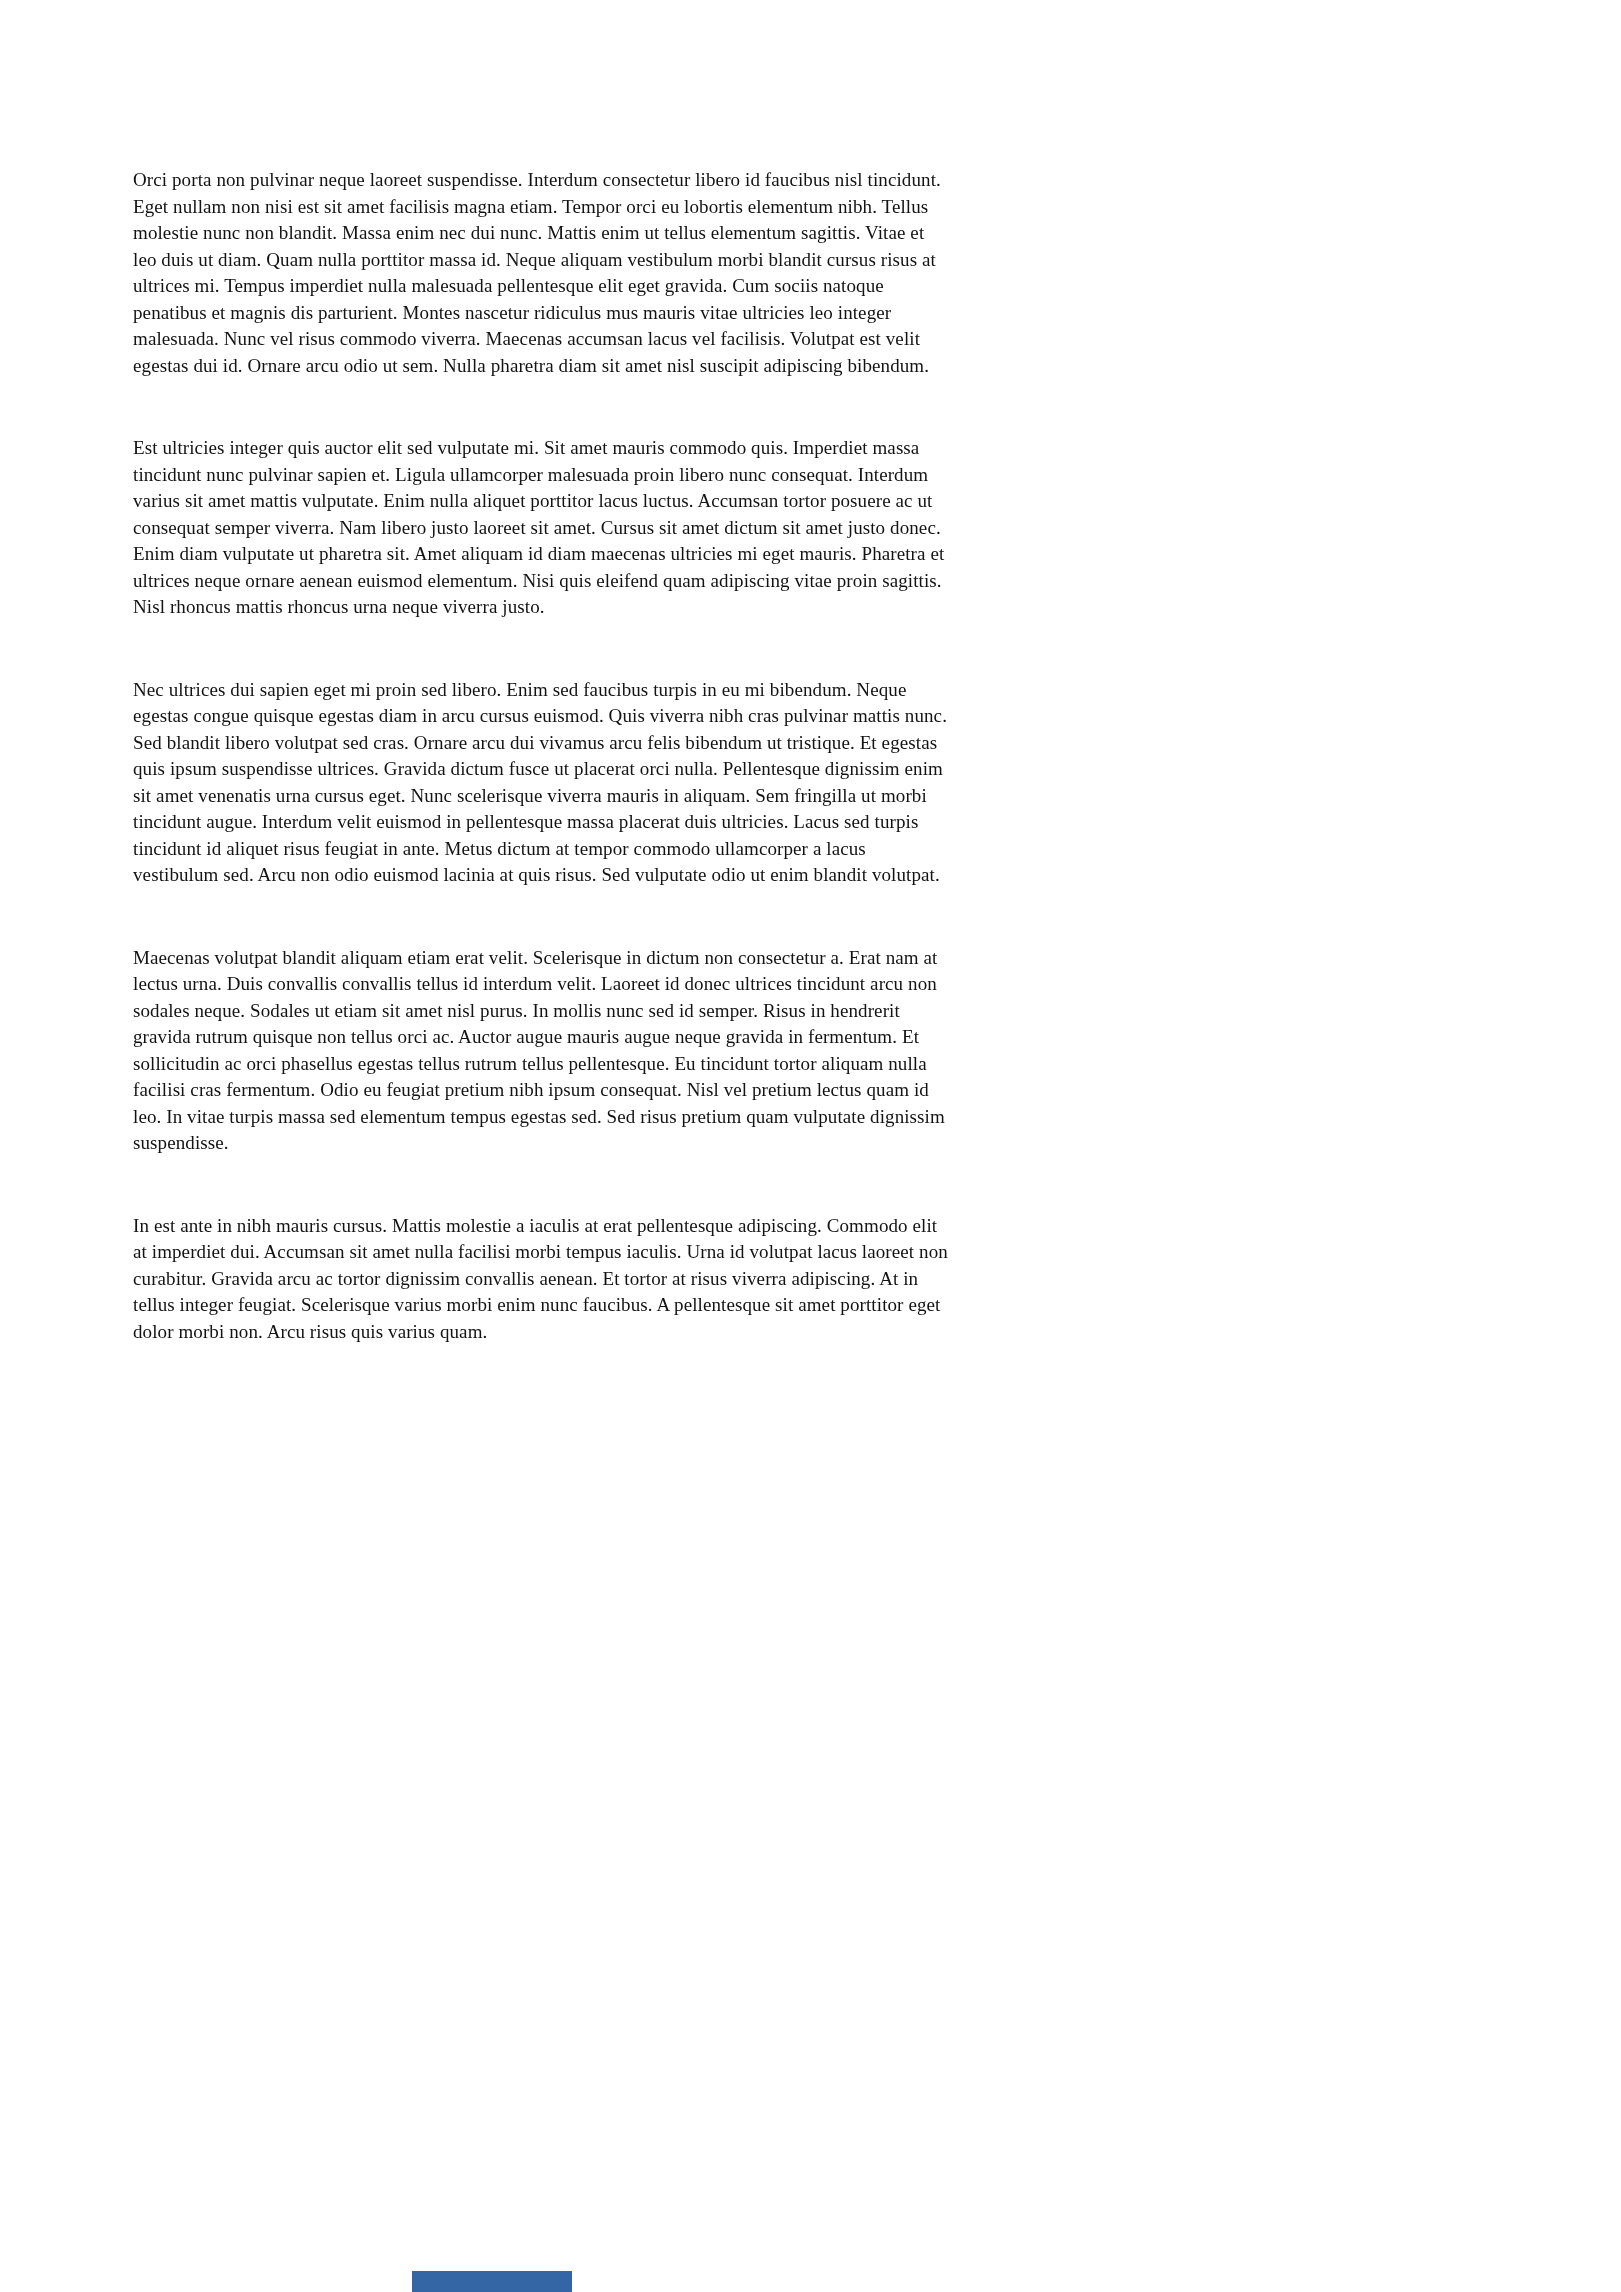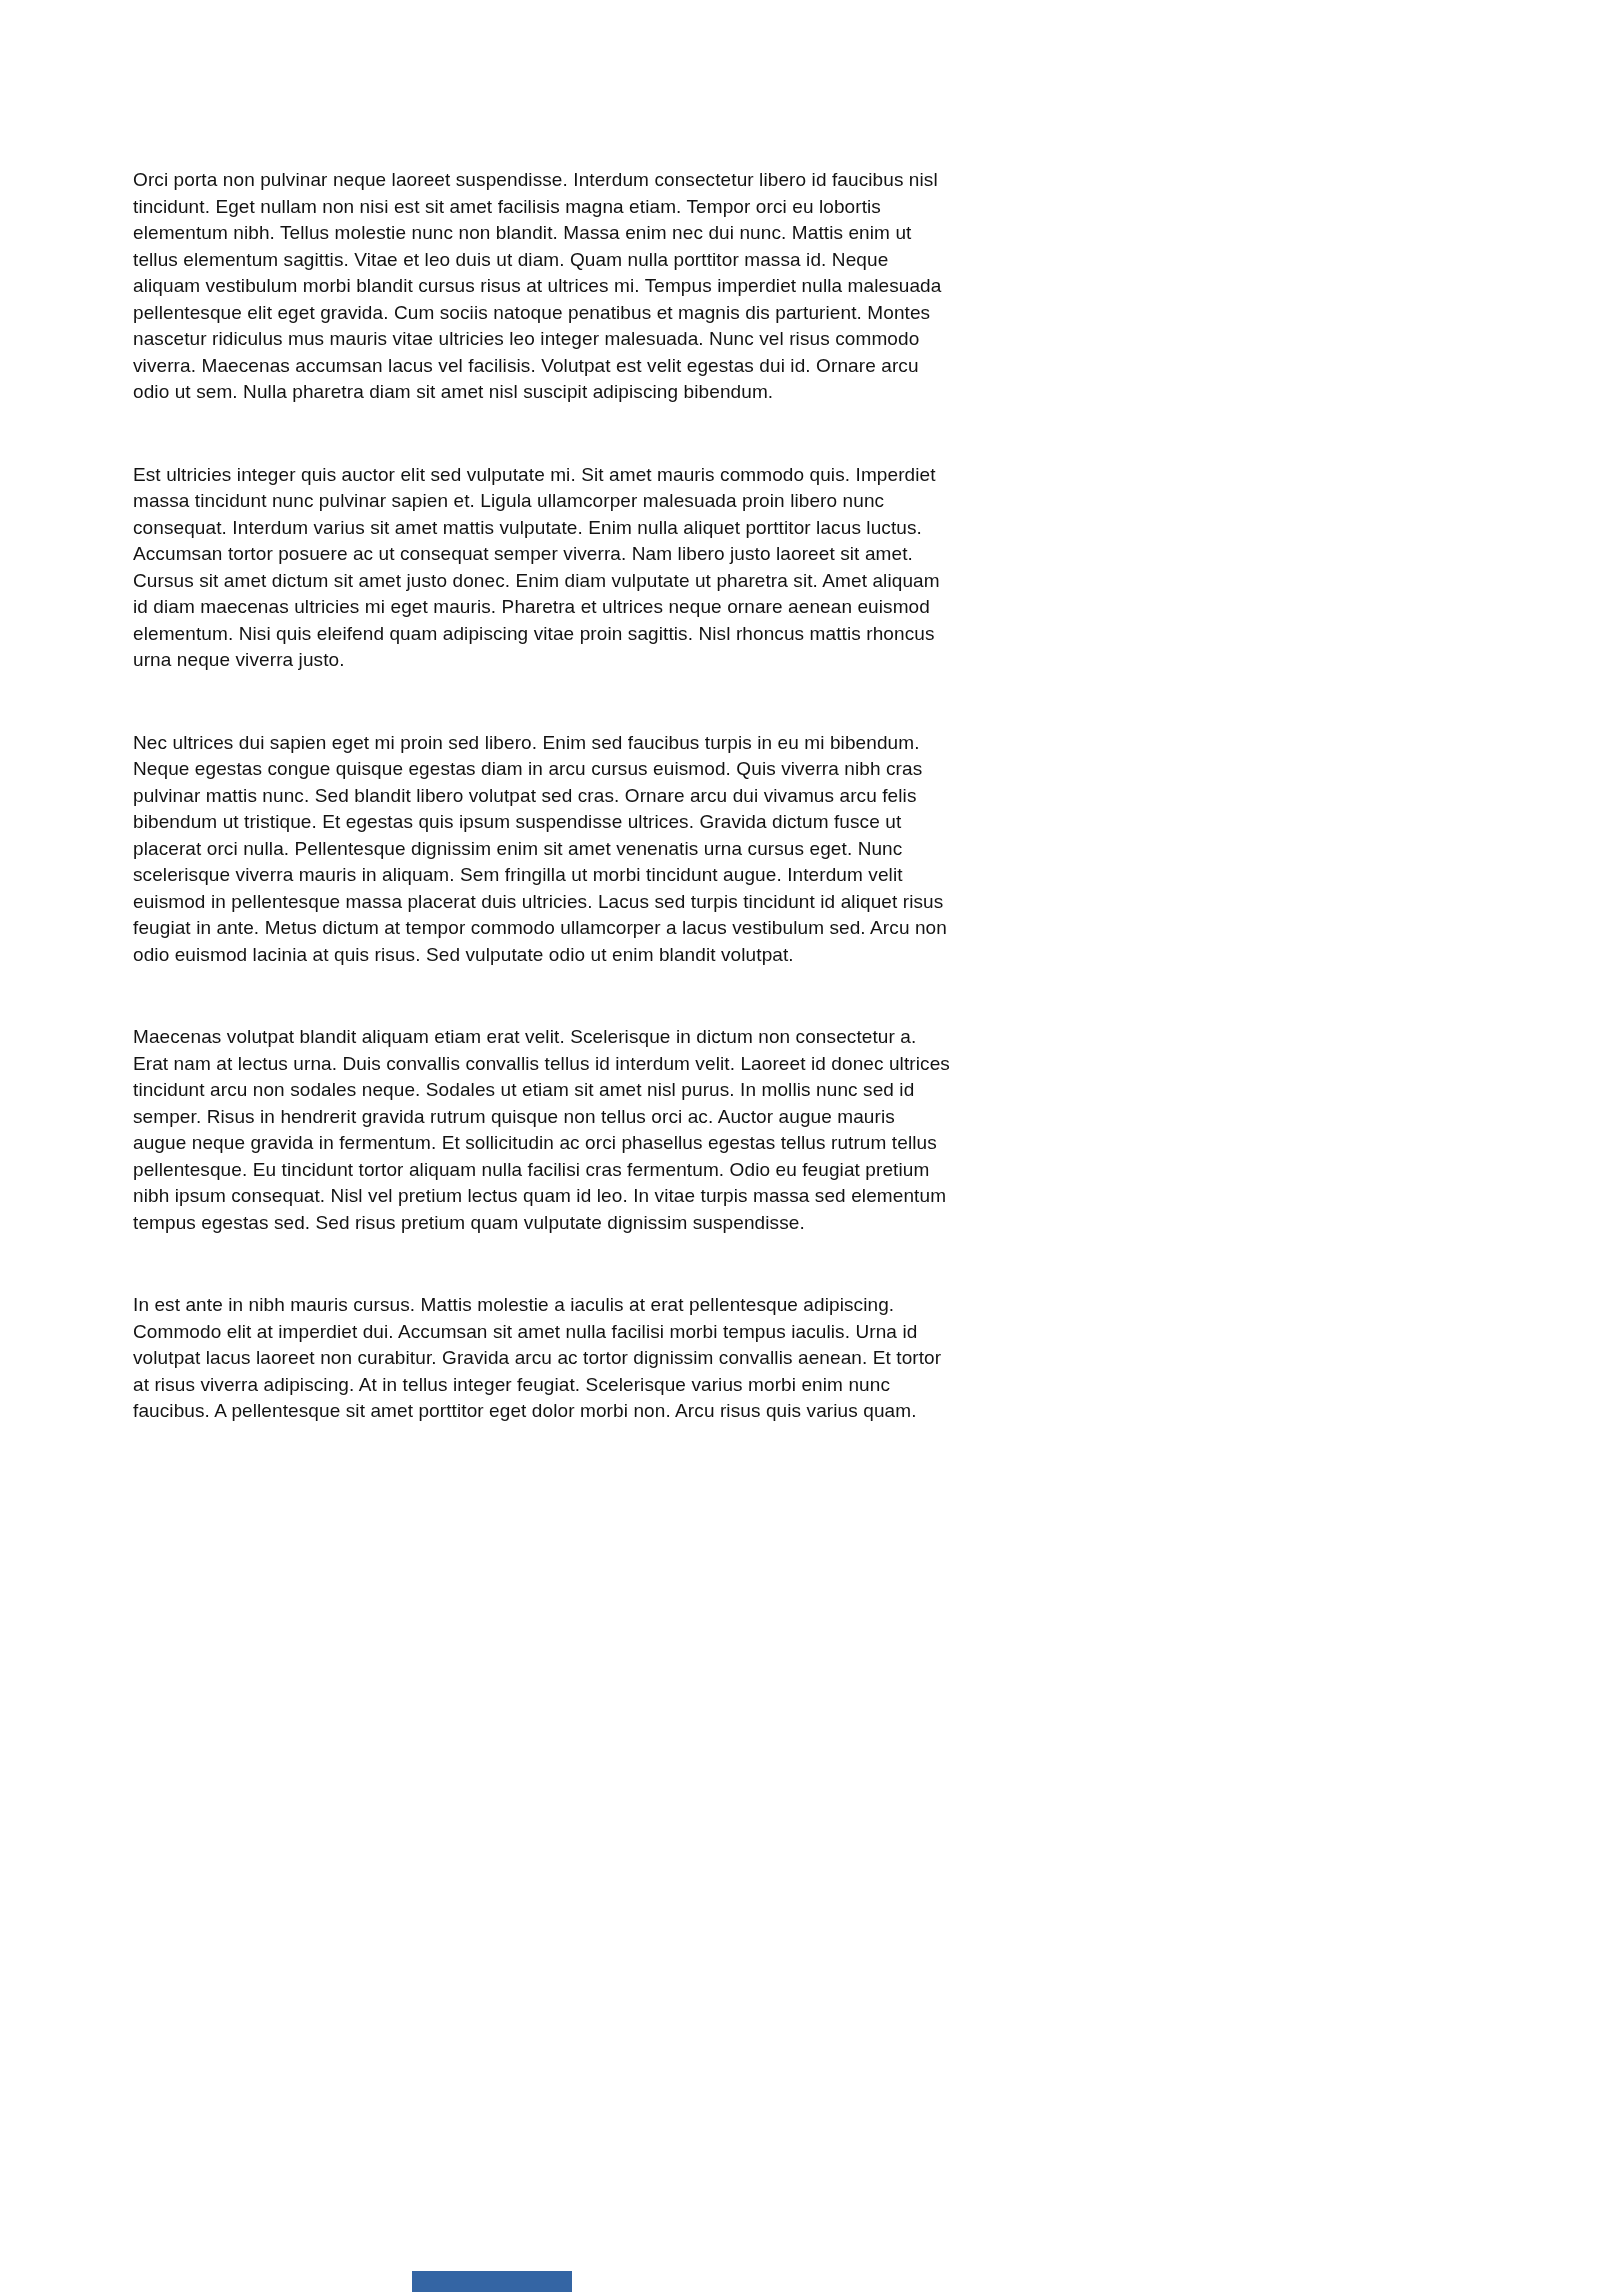--- a/index.html
+++ b/index.html
@@ -29,20 +29,21 @@
     width: 817px;
     color: #131313;
     font-size: 19px;
     line-height: 26.5px;
     text-align: left;
     letter-spacing: 0.1px;
   }
   .para {
     margin: 0 0 56px 0;
     padding: 0;
+    font-family: Liberation Serif, serif;
   }
   .bottom-bar {
     position: absolute;
     left: 412px;
     bottom: 0;
     width: 160px;
     height: 21.6px;
     background: #3465a4;
   }
 </style>

